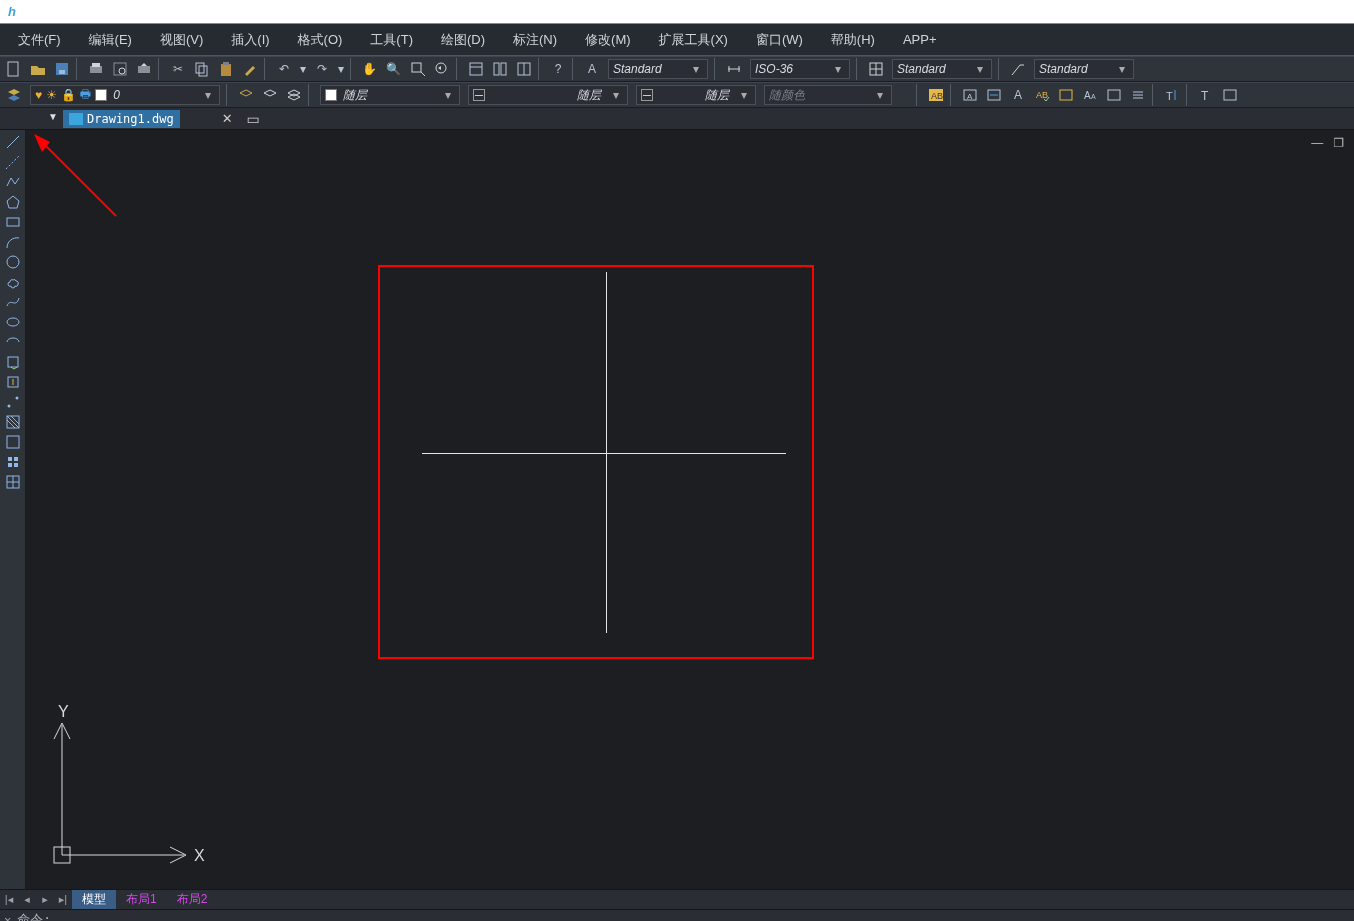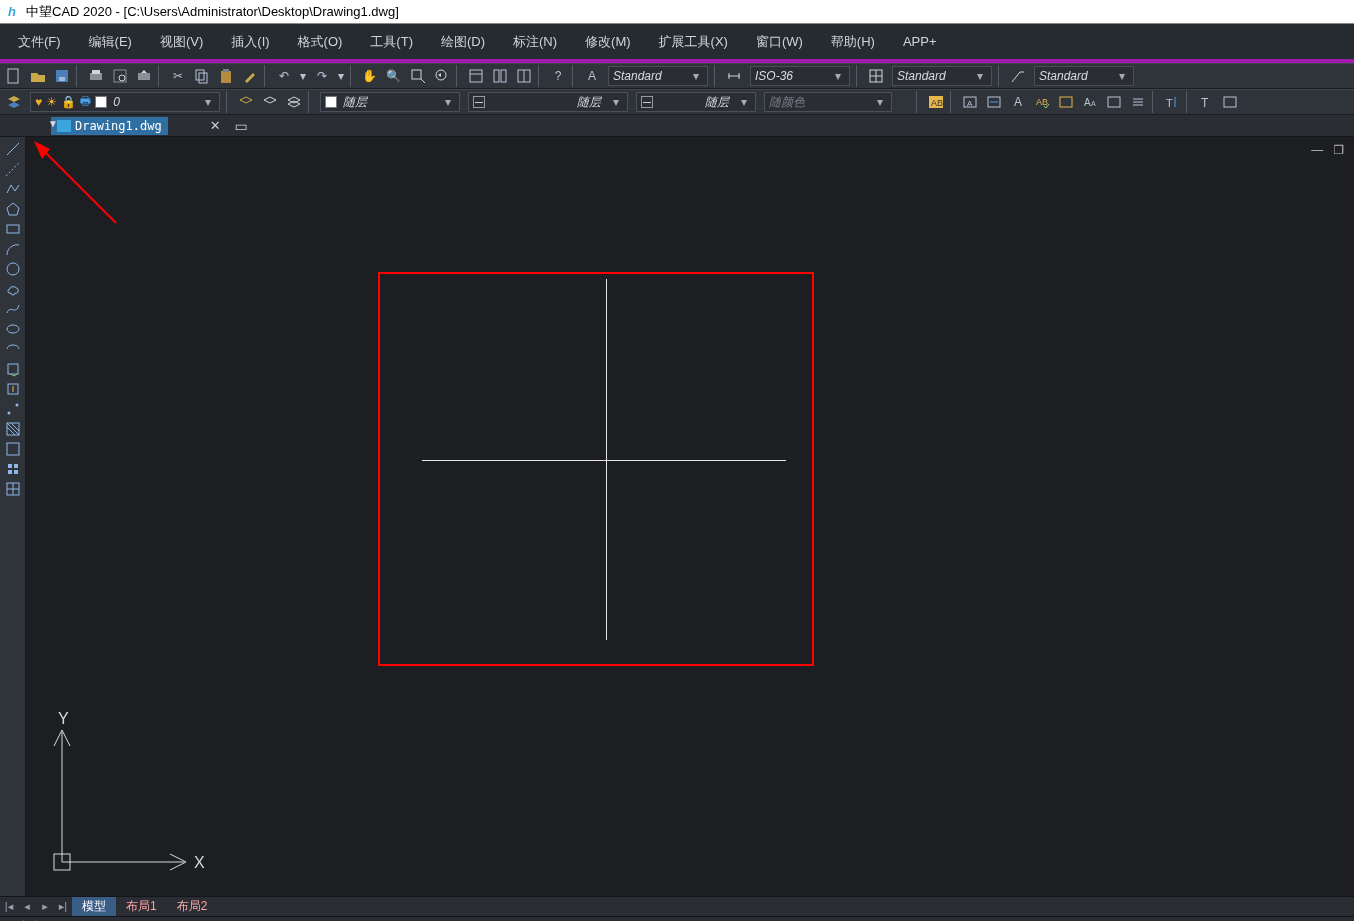--- a/index.html
+++ b/index.html
@@ -19,23 +19,23 @@
     border-bottom: 1px solid #888;
   }
   .title-bar .app-icon {
     width: 16px; height: 16px; margin-right: 6px;
     display: inline-flex; align-items: center; justify-content: center;
     color: #3aa6dd; font-style: italic; font-weight: bold; font-size: 13px;
   }
   .title-bar .txt { font-size: 13px; }
   
   .menu-bar {
-    height: 39px; background: #262a31; color: #d0d4da;
+    height: 32px; background: #262a31; color: #d0d4da;
     display: flex; align-items: center; padding: 0 4px;
-    border-bottom: 4px solid #a21caf;
+    border-bottom: 1px solid #a21caf;
   }
   .menu-bar .mi { padding: 0 14px; height: 100%; display: flex; align-items: center; cursor: default; font-size: 13px;}
   
   .tool-row {
     height: 26px; background: #2f333a;
     display: flex; align-items: center; padding: 0 2px;
     border-top: 1px solid #404550;
     border-bottom: 1px solid #1a1c20;
   }
   .tool-row .sep { width: 6px; height: 22px; margin: 0 2px; border-left: 1px solid #555b66; }
@@ -61,21 +61,21 @@
   
   .doc-tabs {
     height: 22px; background: #2a2d33; display: flex; align-items: center; padding-left: 40px;
     border-bottom: 1px solid #14161a;
     position: relative;
   }
   .doc-tabs .start-btn { position:absolute; left:48px; top:3px; color:#ddd; font-size:10px;}
   .doc-tabs .tab {
     height: 18px; display: flex; align-items: center; padding: 0 6px;
     background: #2f6fa2; color: #fff; font-family: "NSimSun", monospace; font-size: 12px;
-    margin-left: 11px;
+    margin-left: 23px;
   }
   .doc-tabs .tab .fi { width:14px; height:12px; background:#3aa6dd; margin-right:4px; display:inline-block;}
   .doc-tabs .close { margin-left: 42px; color:#ccc; font-size:13px;}
   .doc-tabs .newtab { margin-left: 14px; color:#ccc; font-size: 14px;}
   
   .main { display: flex; height: calc(100% - 24px - 24px - 26px - 26px - 22px - 20px - 20px); }
   .left-tools {
     width: 26px; background: #2f333a; border-right: 1px solid #1a1c20;
     display: flex; flex-direction: column; align-items: center; padding-top: 2px;
   }
@@ -95,33 +95,32 @@
   .arrow-annot{
     position:absolute; left:2px; top:2px; width:100px; height:96px; pointer-events:none;
   }
   .ucs { position: absolute; left: 18px; bottom: 14px; color:#d6d9de; font-size:14px;}
   
   .layout-tabs {
     height: 20px; background: #2a2d33; display: flex; align-items: center;
     border-top: 1px solid #14161a;
   }
   .layout-tabs .nav { width:18px; text-align:center; color:#9aa0aa; font-size:11px;}
-  .layout-tabs .lt-tab { padding: 0 10px; height:100%; display:flex; align-items:center; color:#fca5a5; font-size:12px;}
+  .layout-tabs .lt-tab { padding: 0 10px; height:100%; display:flex; align-items:center; color:#d946ef; font-size:12px;}
   .layout-tabs .lt-tab.active { background:#3a5d86; color:#fff; }
   
   .cmd { height: 20px; background:#2a2d33; display:flex; align-items:center; color:#aeb4bd; font-size:13px; padding-left:4px; border-top:1px solid #14161a; font-family:"NSimSun",monospace;}
   .cmd .x { color:#9aa0aa; margin-right:6px; font-size:12px;}
   svg { display:block; }
 </style>
 </head>
 <body>
 
 <div class="title-bar">
   <span class="app-icon">h</span>
-  <span class="txt">中望CAD 2020 - [C:\Users\Administrator\Desktop\Drawing1.dwg]</span>
 </div>
 
 <div class="menu-bar">
   <div class="mi">文件(F)</div>
   <div class="mi">编辑(E)</div>
   <div class="mi">视图(V)</div>
   <div class="mi">插入(I)</div>
   <div class="mi">格式(O)</div>
   <div class="mi">工具(T)</div>
   <div class="mi">绘图(D)</div>

